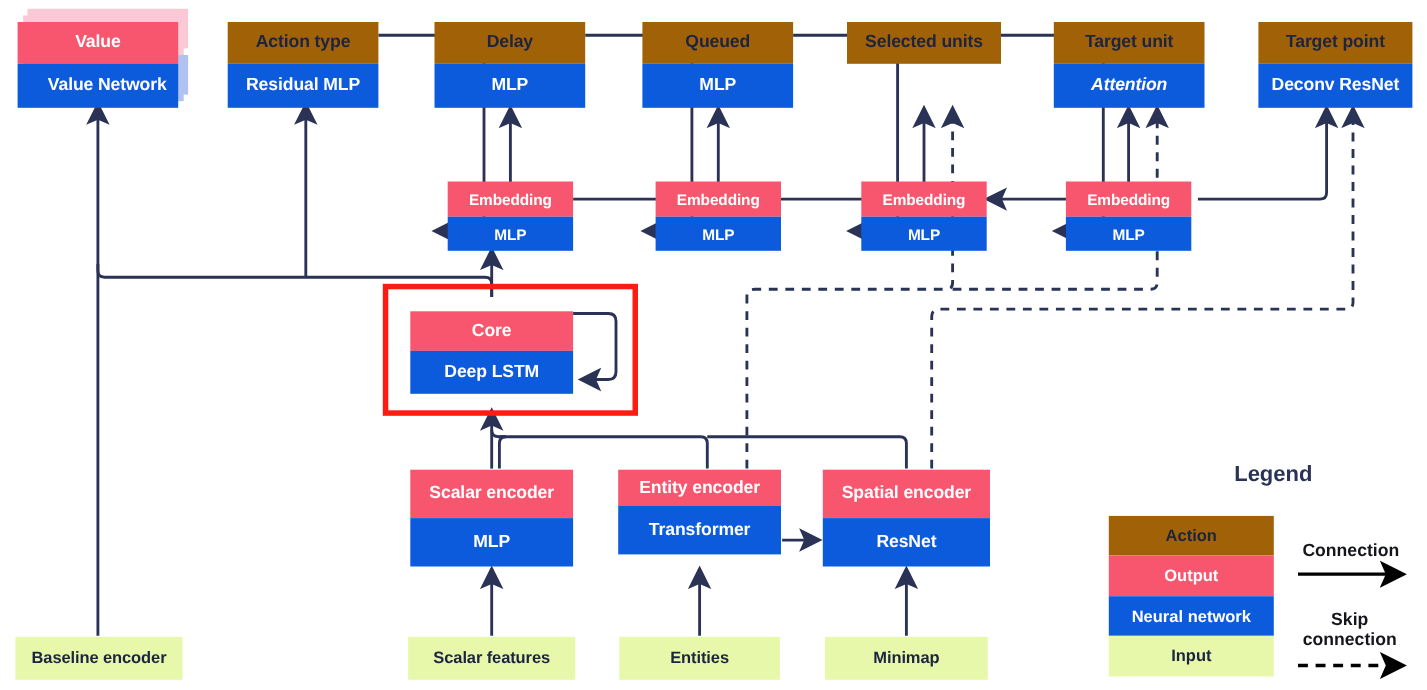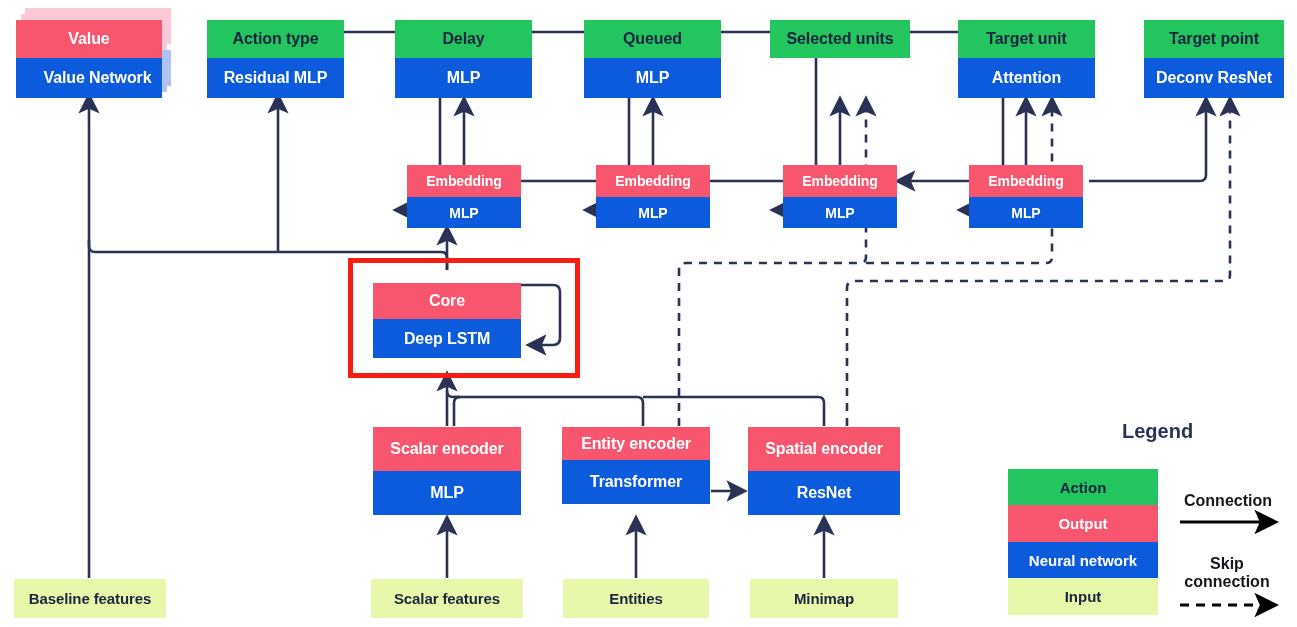--- a/index.html
+++ b/index.html
@@ -29,21 +29,21 @@
   .band {
     box-sizing: border-box;
     display: flex;
     align-items: center;
     justify-content: center;
     text-align: center;
     white-space: nowrap;
     letter-spacing: -0.1px;
   }
   .band-action {
-    background: #22c55e;
+    background: #a16207;
     color: #1b2440;
     font-weight: bold;
   }
   .band-output {
     background: #F8566E;
     color: #ffffff;
     font-weight: bold;
   }
   .band-nn {
     background: #0D5BDD;
@@ -207,21 +207,21 @@
     <div class="band band-action" style="height:38px; font-size:16px;">Queued</div>
     <div class="band band-nn" style="height:40px; font-size:16px;">MLP</div>
   </div>
 
   <div class="node" style="left:770px; top:20px; width:140px;">
     <div class="band band-action" style="height:38px; font-size:16px;">Selected units</div>
   </div>
 
   <div class="node" style="left:958px; top:20px; width:137px;">
     <div class="band band-action" style="height:38px; font-size:16px;">Target unit</div>
-    <div class="band band-nn" style="height:40px; font-size:16px;">Attention</div>
+    <div class="band band-nn" style="height:40px; font-size:16px;font-style:italic;">Attention</div>
   </div>
 
   <div class="node" style="left:1144px; top:20px; width:140px;">
     <div class="band band-action" style="height:38px; font-size:16px;">Target point</div>
     <div class="band band-nn" style="height:40px; font-size:16px;">Deconv ResNet</div>
   </div>
 
   <div class="node" style="left:407px; top:165px; width:114px;">
     <div class="band band-output" style="height:32px; font-size:14px;">Embedding</div>
     <div class="band band-nn" style="height:31px; font-size:14px;">MLP</div>
@@ -255,21 +255,21 @@
   <div class="node" style="left:562px; top:427px; width:148px;">
     <div class="band band-output" style="height:33px; font-size:16px;">Entity encoder</div>
     <div class="band band-nn" style="height:44px; font-size:16px;">Transformer</div>
   </div>
 
   <div class="node" style="left:748px; top:427px; width:152px;">
     <div class="band band-output" style="height:44px; font-size:16px;">Spatial encoder</div>
     <div class="band band-nn" style="height:44px; font-size:16px;">ResNet</div>
   </div>
 
-  <div class="node band band-input" style="left:14px; top:579px; width:152px; height:39px; font-size:15px;">Baseline features</div>
+  <div class="node band band-input" style="left:14px; top:579px; width:152px; height:39px; font-size:15px;">Baseline encoder</div>
 
   <div class="node band band-input" style="left:371px; top:579px; width:152px; height:39px; font-size:15px;">Scalar features</div>
 
   <div class="node band band-input" style="left:563px; top:579px; width:146px; height:39px; font-size:15px;">Entities</div>
 
   <div class="node band band-input" style="left:750px; top:579px; width:148px; height:39px; font-size:15px;">Minimap</div>
 
   <div class="legend-title" style="left:1122px; top:420px;">Legend</div>
 
   <div class="legend-stack" style="left:1008px; top:469px; width:150px;">

